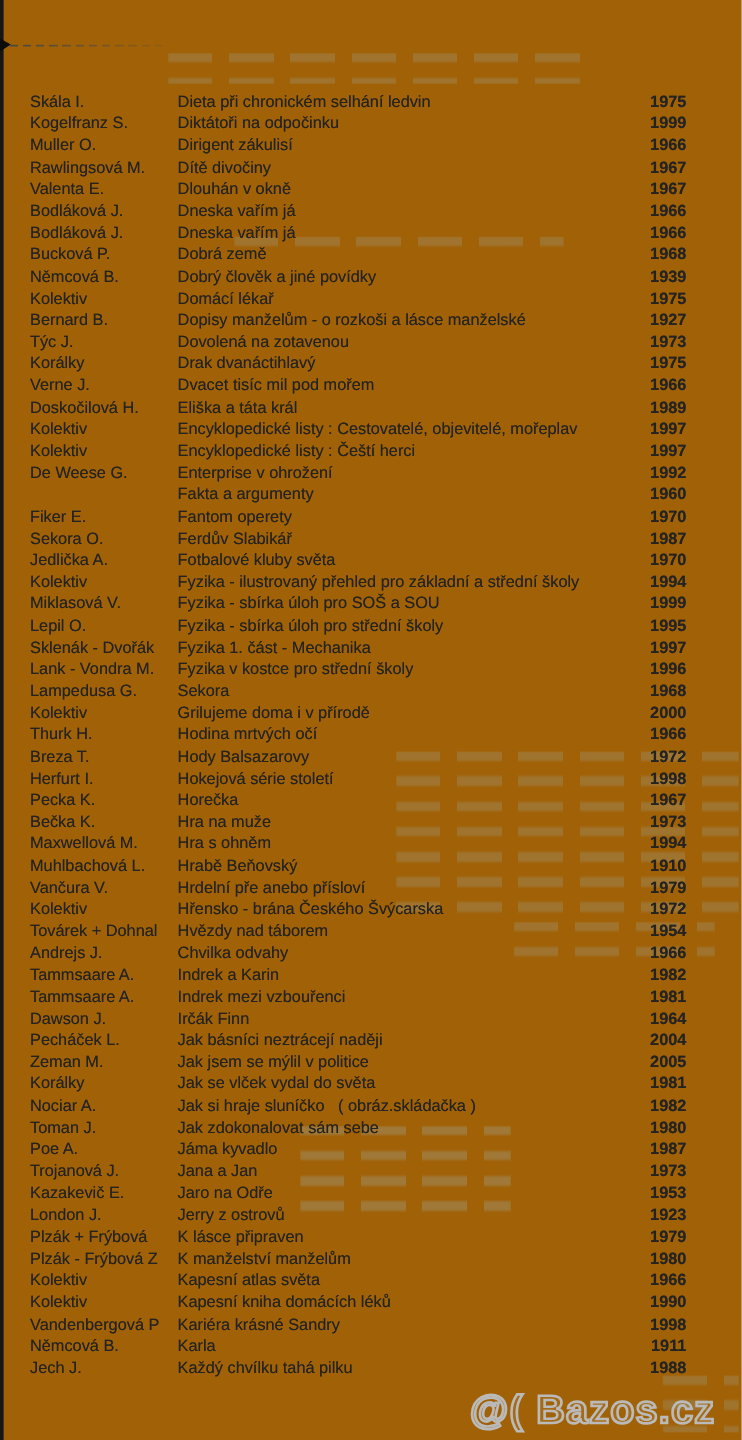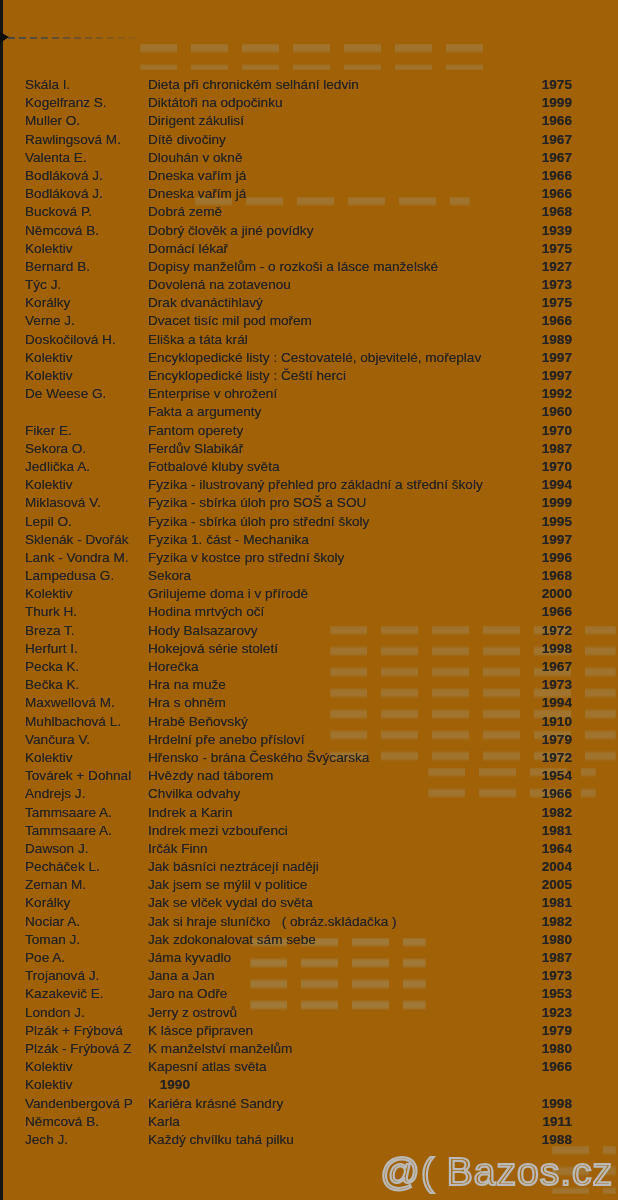--- a/index.html
+++ b/index.html
@@ -43,22 +43,22 @@
   .list{position:absolute;left:25px;top:76px;right:0;}
   .row{display:flex;height:18.2px;line-height:18.2px;font-size:13.6px;color:#232323;
        text-shadow:0 0 .5px rgba(20,20,20,.55);}
   .row span{white-space:pre;overflow:visible;}
   .col-author{flex:none;width:123px;}
   .col-title{flex:1;min-width:0;}
   .col-year{flex:none;width:42px;text-align:right;margin-right:46px;font-weight:bold;}
 
   
   .watermark{
-    position:absolute;right:5px;bottom:6px;
-    font-size:39px;font-weight:normal;letter-spacing:1px;
+    position:absolute;right:22px;bottom:6px;
+    font-size:33px;font-weight:bold;letter-spacing:1px;
     color:rgba(255,255,255,.05);
     -webkit-text-stroke:2.2px #b9bab9;
     white-space:nowrap;
   }
 </style>
 </head>
 <body>
 
 <div class="page">
 
@@ -399,20 +399,21 @@
       </div>
 
       <div class="row">
         <span class="col-author">Kolektiv</span>
         <span class="col-title">Kapesní atlas světa</span>
         <span class="col-year">1966</span>
       </div>
 
       <div class="row">
         <span class="col-author">Kolektiv</span>
+        <span class="col-title">Kapesní kniha domácích léků</span>
         <span class="col-year">1990</span>
       </div>
 
       <div class="row">
         <span class="col-author">Vandenbergová P</span>
         <span class="col-title">Kariéra krásné Sandry</span>
         <span class="col-year">1998</span>
       </div>
 
       <div class="row">

